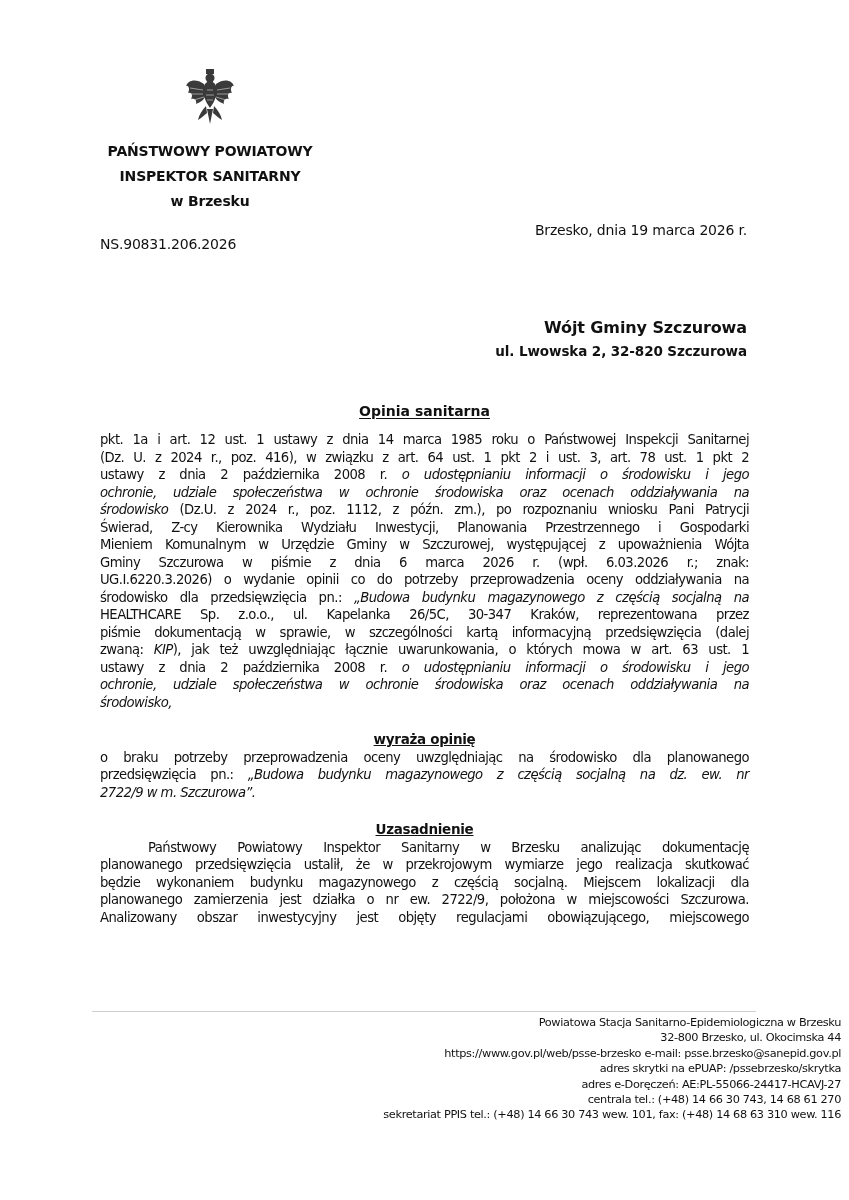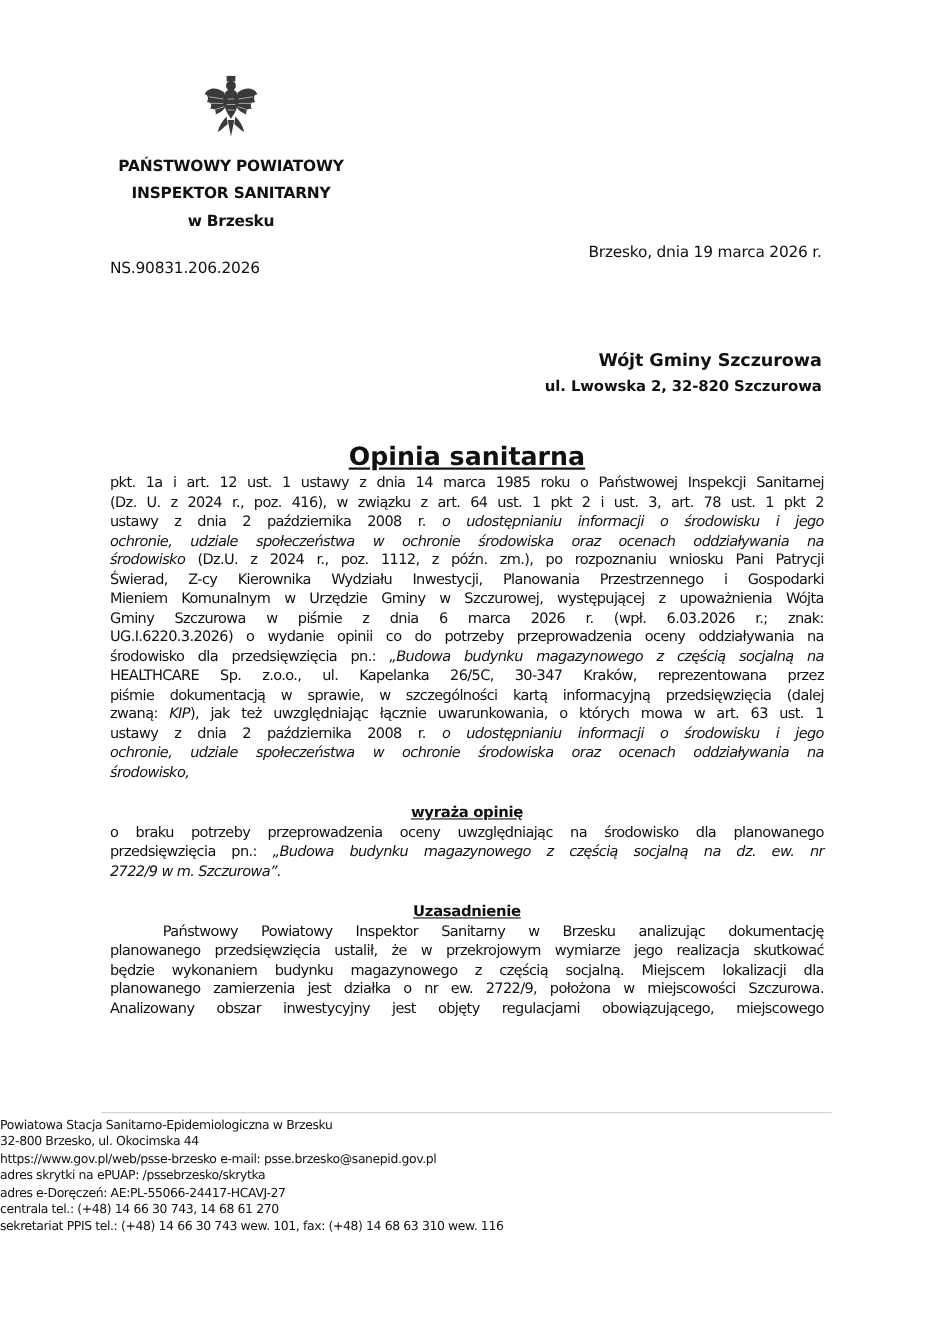--- a/index.html
+++ b/index.html
@@ -7,30 +7,30 @@
   .abs { position: absolute; }
   .emblem { left: 184px; top: 68px; width: 52px; height: 58px; }
   .org { left: 92px; width: 236px; text-align: center; font-weight: bold; font-size: 14px; letter-spacing: -0.2px; }
   .org1 { top: 143px; }
   .org2 { top: 168px; }
   .org3 { top: 193px; }
   .ref { left: 100px; top: 236px; font-size: 14px; letter-spacing: -0.2px; }
   .date { right: 102px; top: 222px; font-size: 14px; letter-spacing: -0.2px; }
   .recip1 { right: 102px; top: 318px; font-size: 16px; font-weight: bold; letter-spacing: -0.1px; }
   .recip2 { right: 102px; top: 343px; font-size: 13.5px; font-weight: bold; letter-spacing: -0.1px; }
-  .title { left: 0; width: 849px; top: 403px; text-align: center; font-size: 23px; font-weight: bold; text-decoration: underline; text-underline-offset: 2px; }
+  .title { left: 0; width: 849px; top: 403px; text-align: center; font-size: 14px; font-weight: bold; text-decoration: underline; text-underline-offset: 2px; }
   .body { left: 100px; width: 649px; top: 431px; font-size: 13.2px; line-height: 17.5px; letter-spacing: -0.55px; word-spacing: 0px; }
   .ln { display: block; text-align: justify; text-align-last: justify; white-space: nowrap; height: 17.5px; overflow: visible; }
   .ln.last { text-align-last: left; }
   .ln.indent { padding-left: 48px; }
   .ln.center { text-align: center; text-align-last: center; font-weight: bold; text-decoration: underline; font-size: 13.5px; letter-spacing: -0.3px; }
   .ln.gap { margin-top: 20px; }
   .it { font-style: italic; }
   .footer-rule { left: 92px; width: 664px; top: 1011px; height: 0; border-top: 1px solid #cfcfcf; }
-  .footer { left: 0; width: 841px; top: 1015px; text-align: left; font-size: 11.3px; line-height: 15.4px; letter-spacing: -0.35px; color: #111; }
+  .footer { left: 0; width: 841px; top: 1015px; text-align: right; font-size: 11.3px; line-height: 15.4px; letter-spacing: -0.35px; color: #111; }
   .footer .small { font-size: 9.5px; letter-spacing: -0.2px; }
 </style>
 </head>
 <body>
 
 <div class="abs emblem">
   <svg width="52" height="58" viewBox="0 0 52 58">
     <g fill="#3a3a3a">
       <rect x="22" y="1" width="8" height="5"></rect>
       <circle cx="26" cy="10" r="4.5"></circle>

